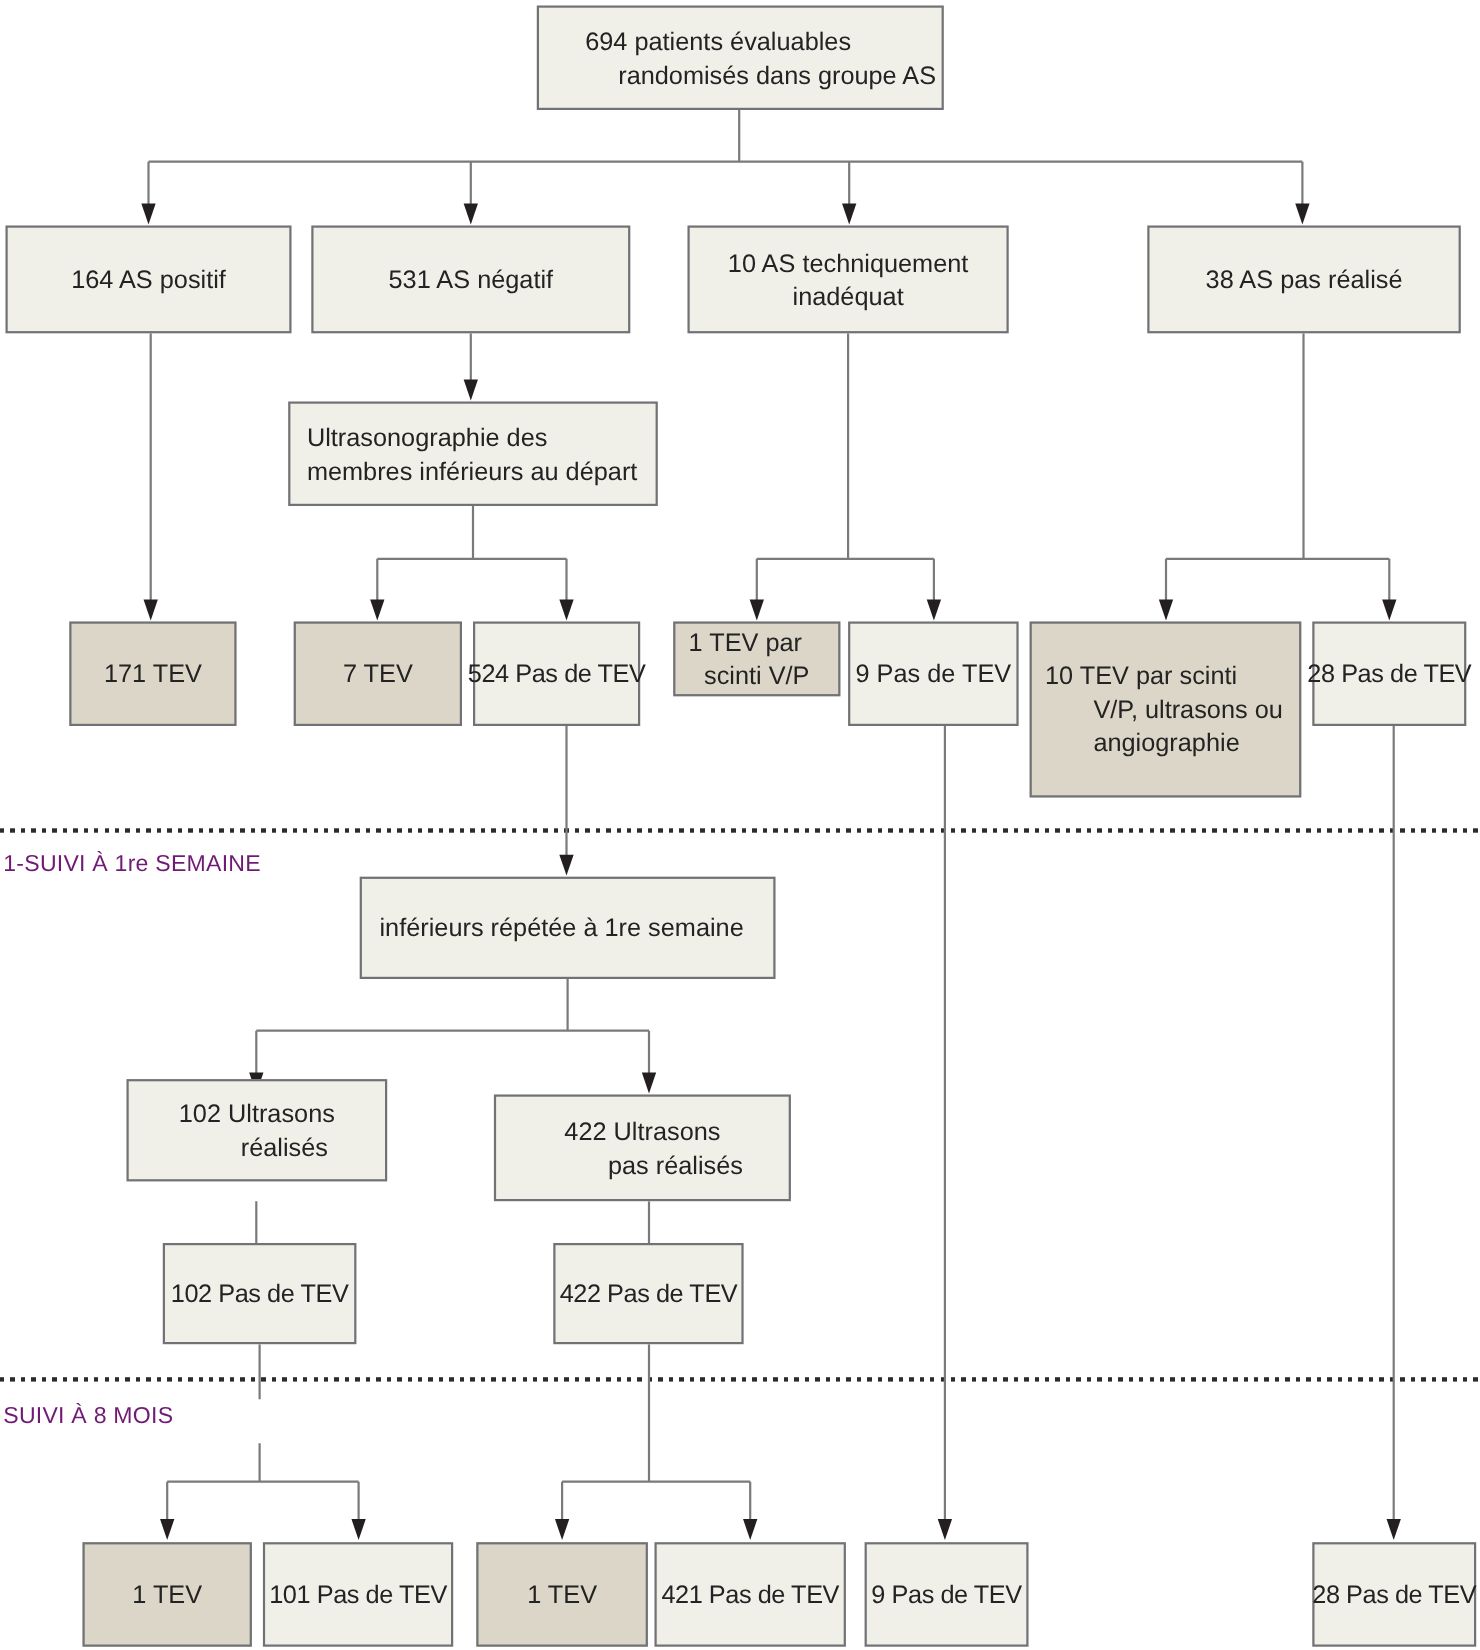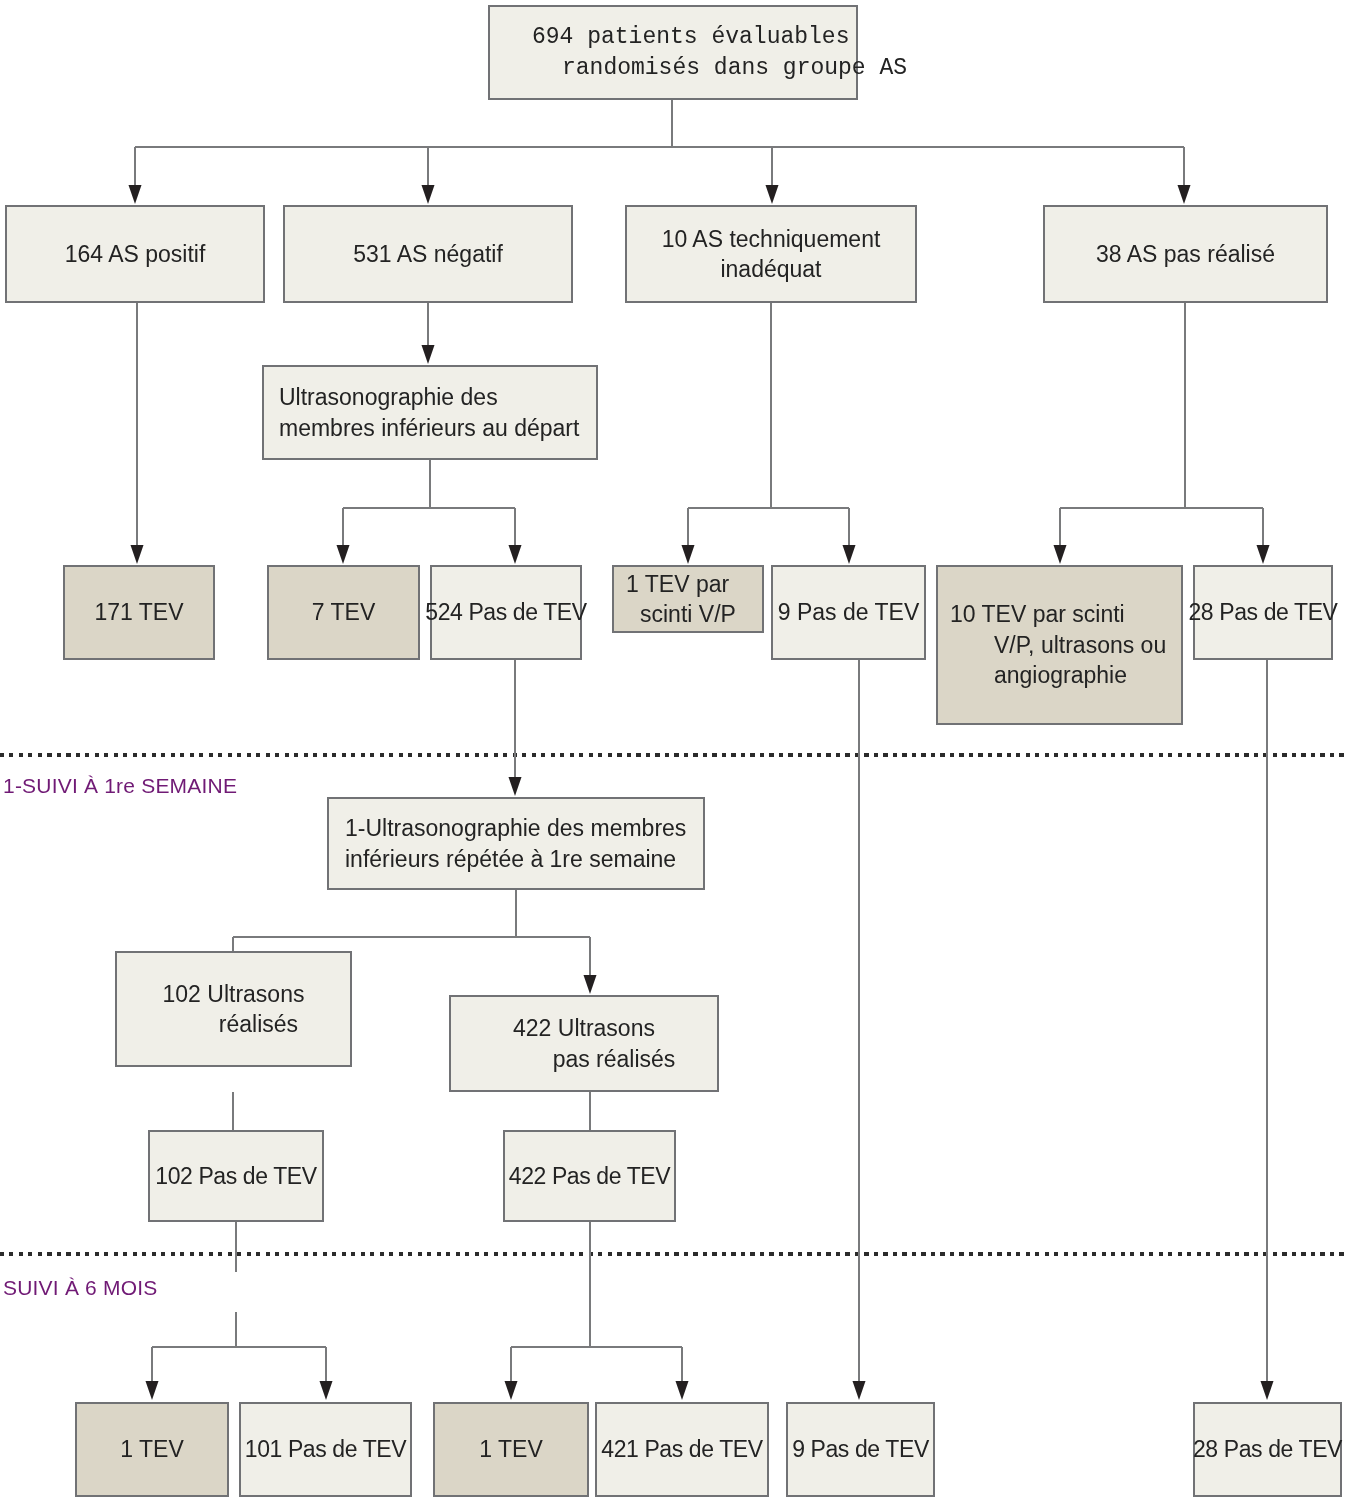--- a/index.html
+++ b/index.html
@@ -21,38 +21,38 @@
     background:#f0efe8;border:2px solid #717275;
     display:flex;flex-direction:column;justify-content:center;align-items:center;
     font-size:23px;line-height:1.32;color:#232323;white-space:nowrap;
   }
   .node .ln{display:block;}
   .shaded{background:#dbd6c7;}
   .leftalign{align-items:flex-start;}
   .tight{letter-spacing:-0.4px;}
 
   
-  .n-patients{left:488px;top:5px;width:370px;height:95px;padding-left:42px;font-family:Liberation Mono, monospace;}
+  .n-patients{left:488px;top:5px;width:370px;height:95px;padding-left:42px;}
   .n-patients .ln2{margin-left:30px;}
   .n-as-positif{left:5px;top:205px;width:260px;height:98px;}
   .n-as-negatif{left:283px;top:205px;width:290px;height:98px;}
   .n-as-inadequat{left:625px;top:205px;width:292px;height:98px;}
   .n-as-pas-realise{left:1043px;top:205px;width:285px;height:98px;}
   .n-us-depart{left:262px;top:365px;width:336px;height:95px;padding-left:15px;}
   .n-tev-115{left:63px;top:565px;width:152px;height:95px;}
   .n-tev-7{left:267px;top:565px;width:153px;height:95px;}
   .n-pas-tev-524{left:430px;top:565px;width:152px;height:95px;}
   .n-tev-1-scinti{left:612px;top:565px;width:152px;height:68px;padding-left:12px;}
   .n-tev-1-scinti .ln2{margin-left:14px;}
   .n-pas-tev-9{left:771px;top:565px;width:155px;height:95px;}
   .n-tev-10-scinti{left:936px;top:565px;width:247px;height:160px;padding-left:12px;}
   .n-tev-10-scinti .ln2{margin-left:44px;}
   .n-pas-tev-28{left:1193px;top:565px;width:140px;height:95px;}
   .n-us-repetee{left:327px;top:797px;width:378px;height:93px;padding-left:16px;}
-  .n-us-realises{left:115px;top:951px;width:237px;height:116px;}
+  .n-us-realises{left:115px;top:981px;width:237px;height:93px;}
   .n-us-realises .ln2{transform:translateX(25px);}
   .n-us-pas-realises{left:449px;top:995px;width:270px;height:97px;}
   .n-us-pas-realises .ln2{transform:translateX(30px);}
   .n-pas-tev-102{left:148px;top:1130px;width:176px;height:92px;}
   .n-pas-tev-422{left:503px;top:1130px;width:173px;height:92px;}
   .n-tev-1-sem{left:75px;top:1402px;width:154px;height:95px;}
   .n-pas-tev-101{left:239px;top:1402px;width:173px;height:95px;}
   .n-tev-1-mois{left:433px;top:1402px;width:156px;height:95px;}
   .n-pas-tev-421{left:595px;top:1402px;width:174px;height:95px;}
   .n-pas-tev-9-fin{left:786px;top:1402px;width:149px;height:95px;}
@@ -100,21 +100,21 @@
       <polygon points="504.5,1381 517.5,1381 511,1400"></polygon>
       <polygon points="675.5,1381 688.5,1381 682,1400"></polygon>
       <polygon points="852.5,1381 865.5,1381 859,1400"></polygon>
       <polygon points="1260.5,1381 1273.5,1381 1267,1400"></polygon>
     </g>
   </svg>
 
   <div class="sep sep-1"></div>
   <div class="sep-label sep-label-1">1-SUIVI À 1re SEMAINE</div>
   <div class="sep sep-2"></div>
-  <div class="sep-label sep-label-2">SUIVI À 6 MOIS</div>
+  <div class="sep-label sep-label-2">SUIVI À 8 MOIS</div>
 
   <div class="node leftalign n-patients">
     <span class="ln">694 patients évaluables</span>
     <span class="ln ln2">randomisés dans groupe AS</span>
   </div>
 
   <div class="node n-as-positif">
     <span class="ln">164 AS positif</span>
   </div>
   <div class="node n-as-negatif">
@@ -152,21 +152,20 @@
   <div class="node shaded leftalign n-tev-10-scinti">
     <span class="ln">10 TEV par scinti</span>
     <span class="ln ln2">V/P, ultrasons ou</span>
     <span class="ln ln2">angiographie</span>
   </div>
   <div class="node tight n-pas-tev-28">
     <span class="ln">28 Pas de TEV</span>
   </div>
 
   <div class="node leftalign n-us-repetee">
-    <span class="ln">1-Ultrasonographie des membres</span>
     <span class="ln">inférieurs répétée à 1re semaine</span>
   </div>
 
   <div class="node n-us-realises">
     <span class="ln">102 Ultrasons</span>
     <span class="ln ln2">réalisés</span>
   </div>
   <div class="node n-us-pas-realises">
     <span class="ln">422 Ultrasons</span>
     <span class="ln ln2">pas réalisés</span>

